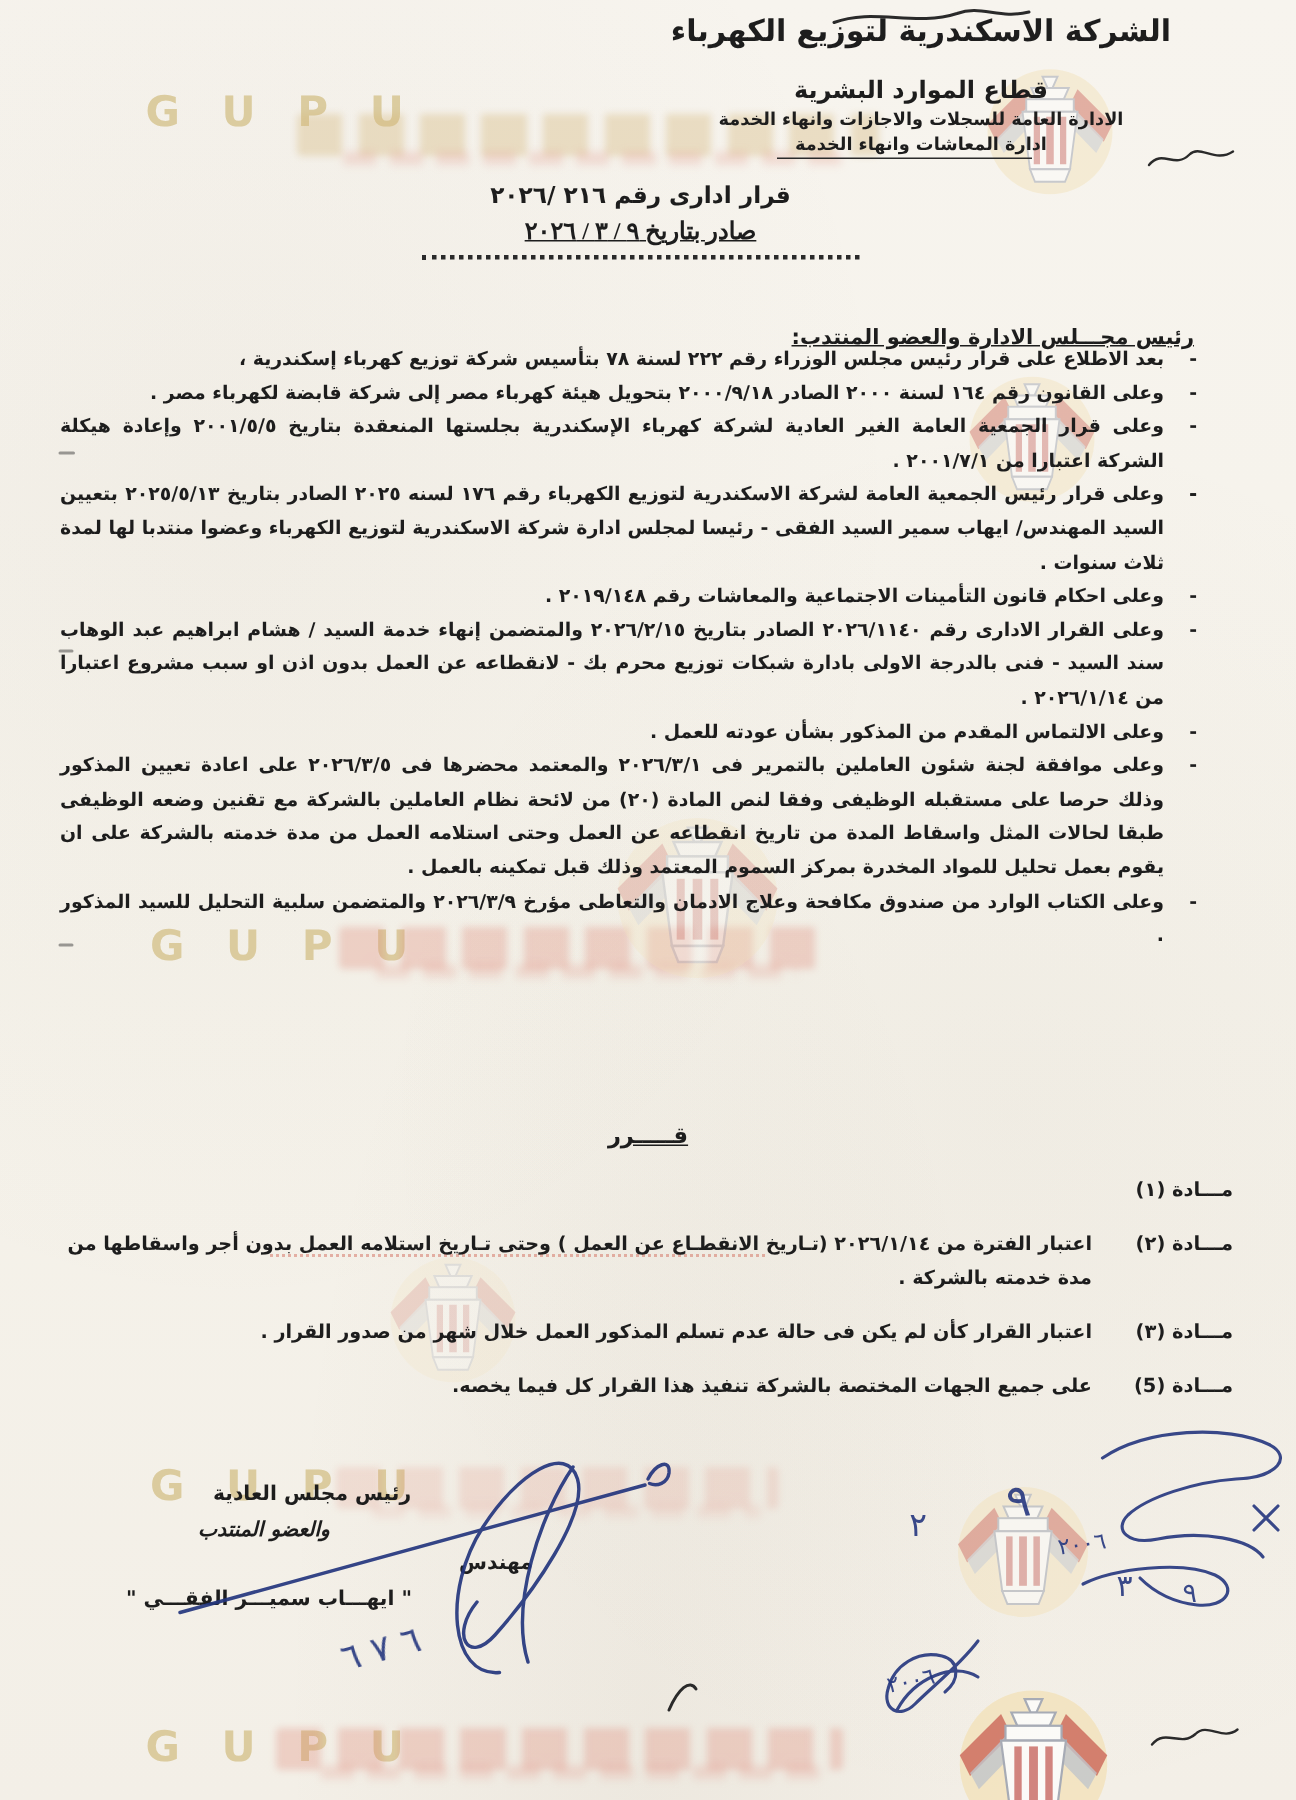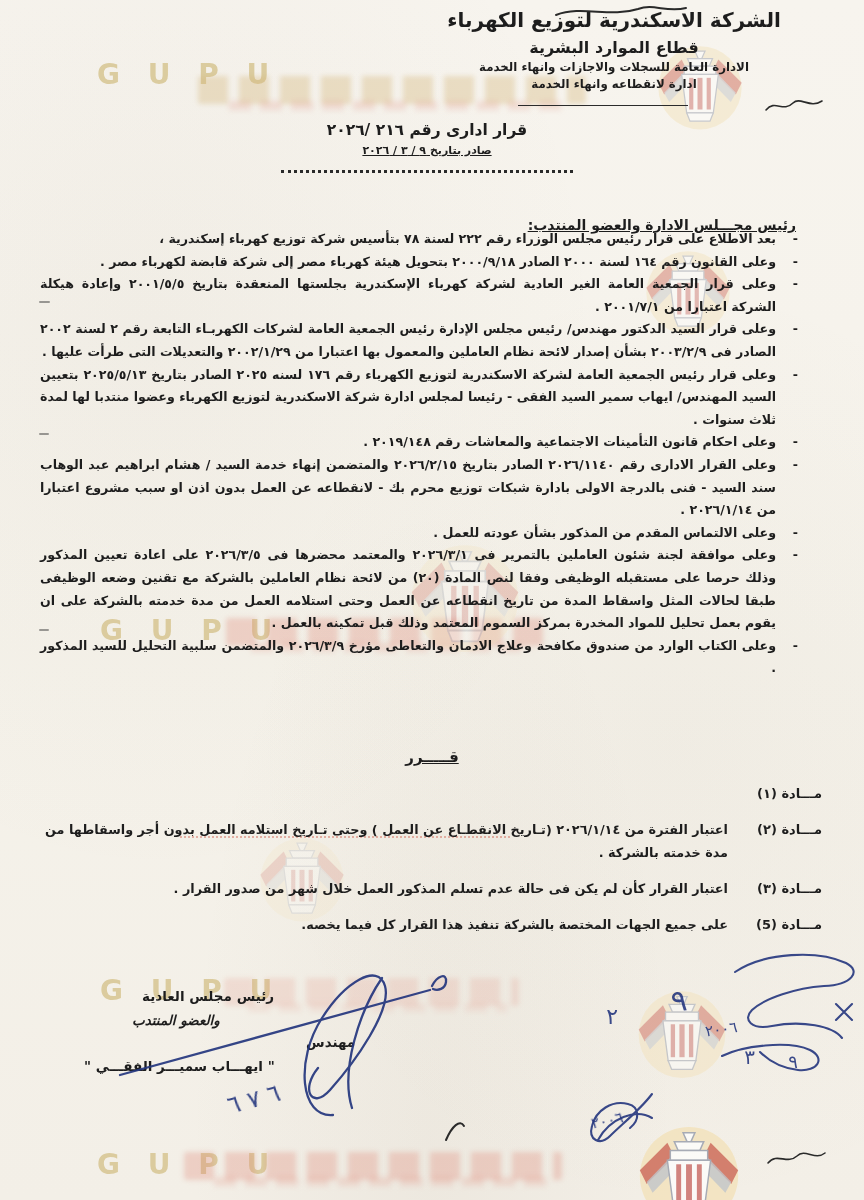--- a/index.html
+++ b/index.html
@@ -32,27 +32,27 @@
   .wm-band.tan{
     background:repeating-linear-gradient(90deg,
       rgba(213,184,126,.38) 0px, rgba(213,184,126,.38) 30px,
       rgba(213,184,126,0) 30px, rgba(213,184,126,0) 41px);
   }
   .emblem{position:absolute;z-index:1;}
   .dotline{position:absolute;z-index:1;border-bottom:2px dotted rgba(214,120,105,.55);filter:blur(.4px);}
   
   .layer{position:absolute;inset:0;z-index:3;}
   .hdr{position:absolute;top:6px;right:66px;width:368px;text-align:center;line-height:1.45;}
-  .hdr .company{font-size:20px;font-weight:bold;letter-spacing:.5px;margin-bottom:1px;}
+  .hdr .company{font-size:20px;font-weight:bold;letter-spacing:.5px;margin-bottom:13px;}
   .hdr .sub1{font-size:16px;font-weight:bold;}
   .hdr .sub2{font-size:11.8px;font-weight:bold;}
   .hdr-rule{position:absolute;top:99px;left:88px;width:170px;border-top:1.6px solid #2b2b2b;}
   .titleblock{position:absolute;top:121px;left:281px;width:292px;text-align:center;}
   .titleblock .t1{font-size:15.5px;font-weight:bold;white-space:nowrap;}
-  .titleblock .t2{font-size:11px;font-weight:bold;text-decoration:underline;margin-top:5px;white-space:nowrap;}
+  .titleblock .t2{font-size:16px;font-weight:bold;text-decoration:underline;margin-top:5px;white-space:nowrap;font-family:Liberation Serif, serif;}
   .dots{position:absolute;top:170px;left:281px;width:292px;border-bottom:3.5px dotted #2a2a2a;}
   .addressee{position:absolute;top:197px;right:68px;font-size:14px;font-weight:bold;text-decoration:underline;margin-top:20px;}
   .preamble{position:absolute;top:228px;right:64px;left:40px;margin:0;padding:0;list-style:none;}
   .pre-item{position:relative;padding-right:24px;font-size:12.6px;font-weight:bold;
     line-height:22.6px;text-align:justify;}
   .pre-item .dash{position:absolute;right:2px;top:0;font-weight:bold;}
   .qarar{position:absolute;top:748px;left:0;right:0;text-align:center;font-size:15px;
     font-weight:bold;text-decoration:underline;letter-spacing:1px;}
   .articles{position:absolute;top:782px;right:42px;left:45px;}
   .article{display:flex;gap:14px;margin-bottom:13px;}
@@ -123,37 +123,37 @@
   <svg class="emblem" style="left:634px;top:1122px;opacity:.85" width="110" height="118" viewBox="-55 -55 110 120">
       <use href="#emblem"></use>
     </svg>
 
   <div class="layer">
 
     <div class="hdr">
       <div class="company">الشركة الاسكندرية لتوزيع الكهرباء</div>
       <div class="sub1">قطاع الموارد البشرية</div>
       <div class="sub2">الادارة العامة للسجلات والاجازات وانهاء الخدمة</div>
-      <div class="sub2">ادارة لانقطاعه وانهاء الخدمة</div>
+      <div class="sub2">ادارة المعاشات وانهاء الخدمة</div>
       <div class="hdr-rule"></div>
     </div>
 
     <div class="titleblock">
       <div class="t1">قرار ادارى رقم ٢١٦ /٢٠٢٦</div>
       <div class="t2">صادر بتاريخ ٩ / ٣ / ٢٠٢٦</div>
     </div>
     <div class="dots"></div>
 
     <div class="addressee">رئيس مجـــلس الادارة والعضو المنتدب:</div>
 
     <ul class="preamble">
       <li class="pre-item"><span class="dash">-</span><span>بعد الاطلاع على قرار رئيس مجلس الوزراء رقم ٢٢٢ لسنة ٧٨ بتأسيس شركة توزيع كهرباء إسكندرية ،</span></li>
       <li class="pre-item"><span class="dash">-</span><span>وعلى القانون رقم ١٦٤ لسنة ٢٠٠٠ الصادر ٢٠٠٠/٩/١٨ بتحويل هيئة كهرباء مصر إلى شركة قابضة لكهرباء مصر .</span></li>
       <li class="pre-item"><span class="dash">-</span><span>وعلى قرار الجمعية العامة الغير العادية لشركة كهرباء الإسكندرية بجلستها المنعقدة بتاريخ ٢٠٠١/٥/٥ وإعادة هيكلة الشركة اعتبارا من ٢٠٠١/٧/١ .</span></li>
-      <li class="pre-item"><span class="dash">-</span><span>وعلى قرار السيد الدكتور مهندس/ رئيس مجلس الإدارة رئيس الجمعية العامة لشركات الكهربـاء التابعة رقم ٢ لسنة ٢٠٠٢ الصادر فى ٢٠٠٣/٢/٩ بشأن إصدار لائحة نظام العاملين والمعمول بها اعتبارا من ٢٠٠٢/١/٢٩ والتعديلات التى طرأت عليها .</span></li>
+      <li class="pre-item"><span class="dash">-</span></li>
       <li class="pre-item"><span class="dash">-</span><span>وعلى قرار رئيس الجمعية العامة لشركة الاسكندرية لتوزيع الكهرباء رقم ١٧٦ لسنه ٢٠٢٥ الصادر بتاريخ ٢٠٢٥/٥/١٣ بتعيين السيد المهندس/ ايهاب سمير السيد الفقى - رئيسا لمجلس ادارة شركة الاسكندرية لتوزيع الكهرباء وعضوا منتدبا لها لمدة ثلاث سنوات .</span></li>
       <li class="pre-item"><span class="dash">-</span><span>وعلى احكام قانون التأمينات الاجتماعية والمعاشات رقم ٢٠١٩/١٤٨ .</span></li>
       <li class="pre-item"><span class="dash">-</span><span>وعلى القرار الادارى رقم ٢٠٢٦/١١٤٠ الصادر بتاريخ ٢٠٢٦/٢/١٥ والمتضمن إنهاء خدمة السيد / هشام ابراهيم عبد الوهاب سند السيد - فنى بالدرجة الاولى بادارة شبكات توزيع محرم بك - لانقطاعه عن العمل بدون اذن او سبب مشروع اعتبارا من ٢٠٢٦/١/١٤ .</span></li>
       <li class="pre-item"><span class="dash">-</span><span>وعلى الالتماس المقدم من المذكور بشأن عودته للعمل .</span></li>
       <li class="pre-item"><span class="dash">-</span><span>وعلى موافقة لجنة شئون العاملين بالتمرير فى ٢٠٢٦/٣/١ والمعتمد محضرها فى ٢٠٢٦/٣/٥ على اعادة تعيين المذكور وذلك حرصا على مستقبله الوظيفى وفقا لنص المادة (٢٠) من لائحة نظام العاملين بالشركة مع تقنين وضعه الوظيفى طبقا لحالات المثل واسقاط المدة من تاريخ انقطاعه عن العمل وحتى استلامه العمل من مدة خدمته بالشركة على ان يقوم بعمل تحليل للمواد المخدرة بمركز السموم المعتمد وذلك قبل تمكينه بالعمل .</span></li>
       <li class="pre-item"><span class="dash">-</span><span>وعلى الكتاب الوارد من صندوق مكافحة وعلاج الادمان والتعاطى مؤرخ ٢٠٢٦/٣/٩ والمتضمن سلبية التحليل للسيد المذكور .</span></li>
     </ul>
 
     <div class="qarar">قـــــرر</div>
 

